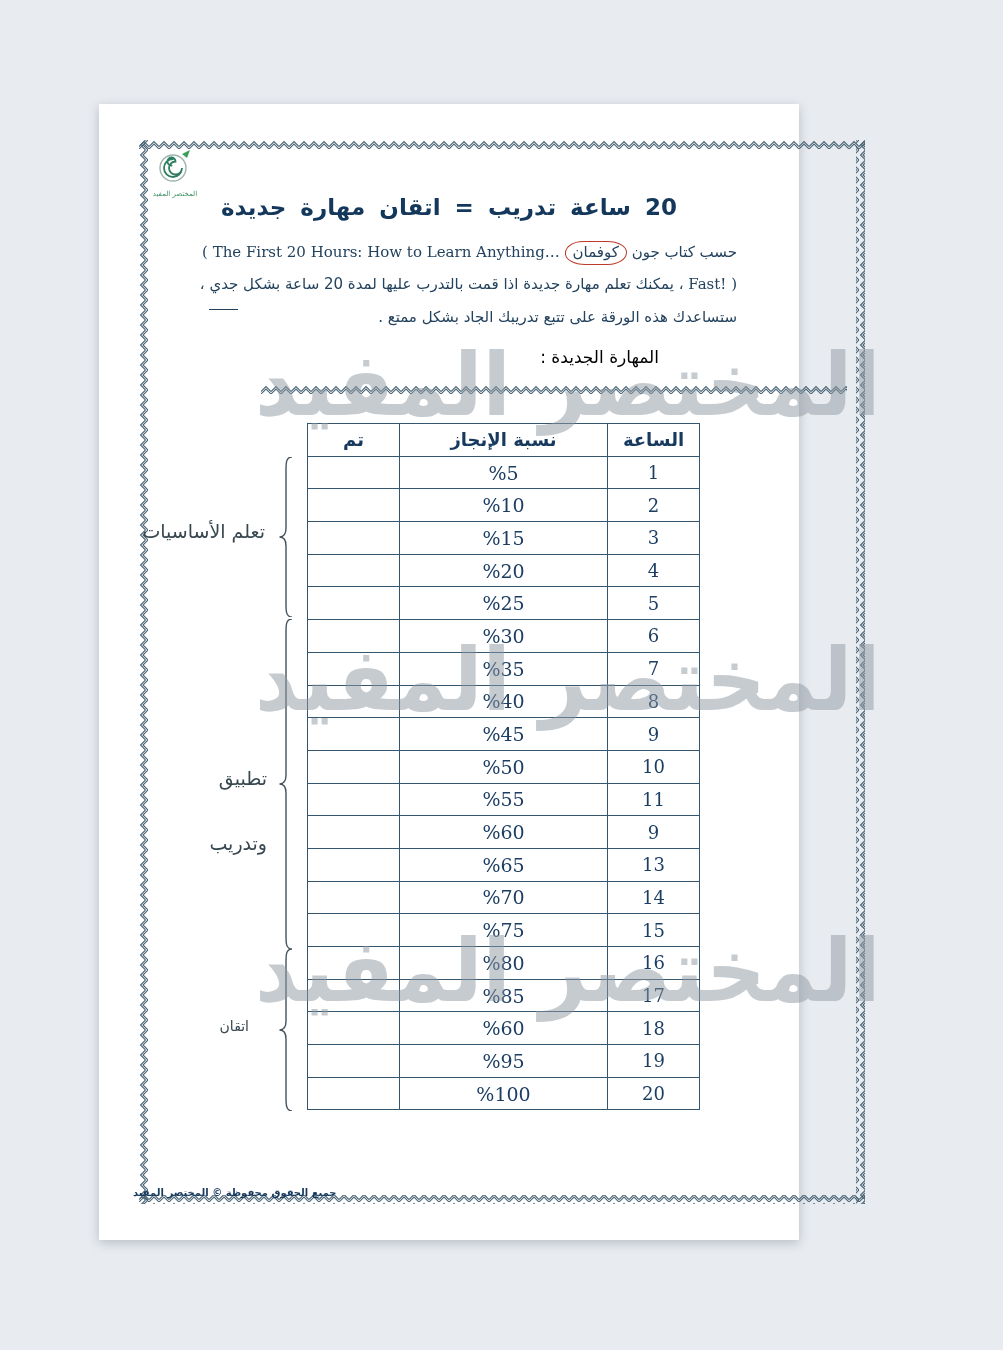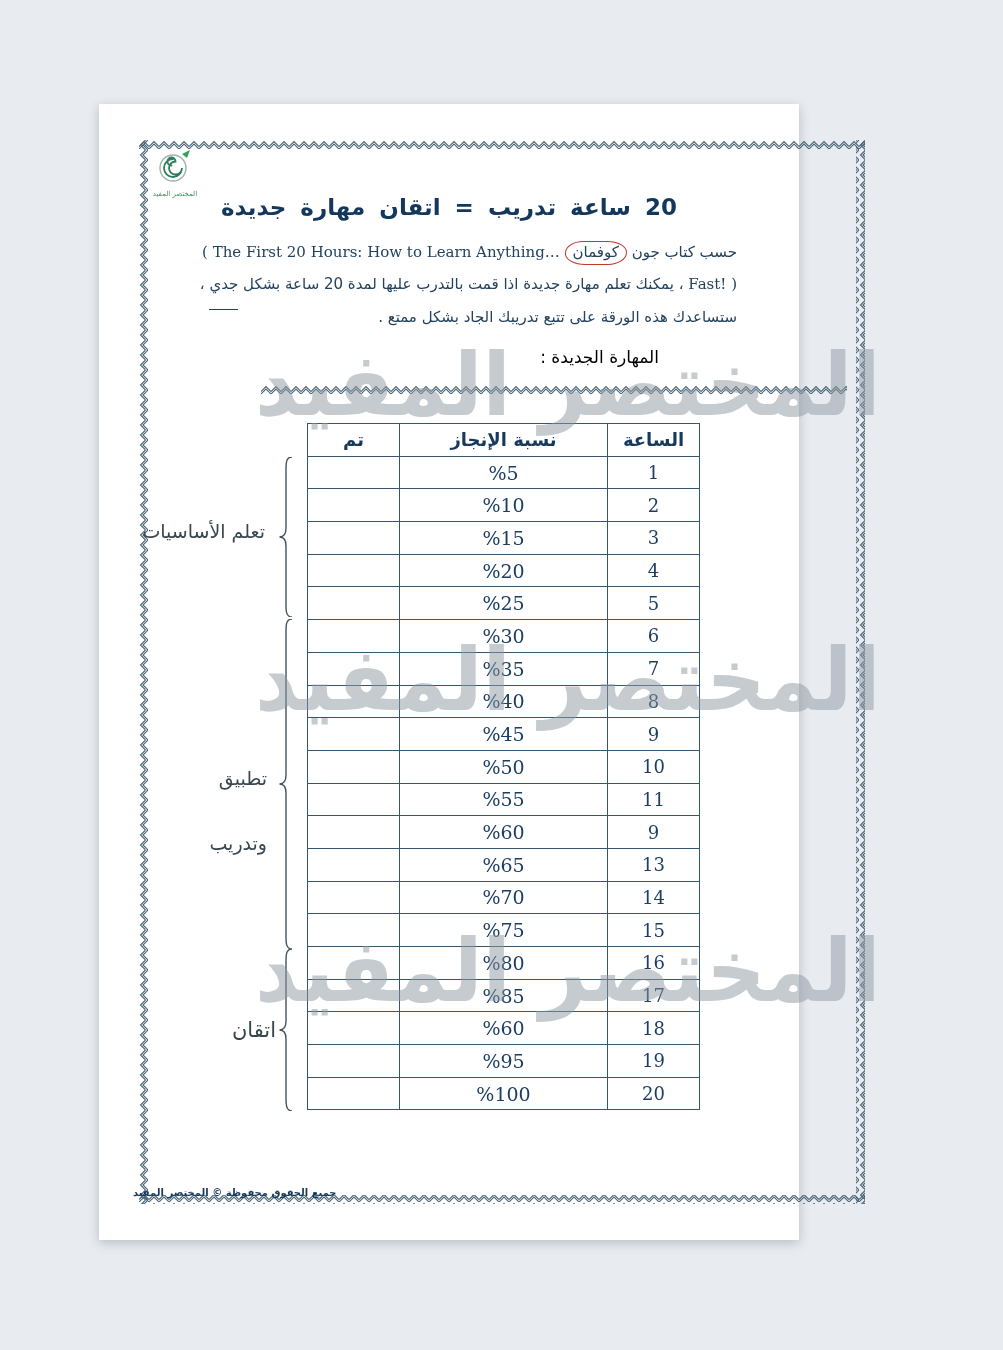--- a/index.html
+++ b/index.html
@@ -35,21 +35,21 @@
   .ptable th{font-size:18px;font-weight:bold;color:#16395d;font-family:"DejaVu Sans",sans-serif;margin-top:44px;}
   td.c-hour{font-family:"DejaVu Serif","Liberation Serif",serif;font-size:18px;color:#1c3e63;}
   td.c-prog{font-family:"DejaVu Serif","Liberation Serif",serif;font-size:19px;color:#1c3e63;}
   
   .brace{position:absolute;left:180px;z-index:2;}
   .brace path{fill:none;stroke:#44535e;stroke-width:1.4;}
   .b1{top:353px;} .b2{top:515px;} .b3{top:845px;}
   .glabel{position:absolute;font-size:19px;color:#37474f;text-align:right;z-index:2;}
   .g1{left:40px;top:416px;width:126px;}
   .g2{left:98px;top:642px;width:70px;line-height:3.4;}
-  .g3{left:115px;top:914px;width:62px;font-size:21px;}
+  .g3{left:88px;top:914px;width:62px;font-size:14px;}
   
   .wm{position:absolute;left:156px;white-space:nowrap;font-size:78px;font-weight:bold;
       color:#8f99a3;opacity:.5;z-index:6;pointer-events:none;
       transform:scale(1.06,1.12);transform-origin:left top;
       font-family:"DejaVu Sans",sans-serif;direction:rtl;}
   .wm1{top:230px;} .wm2{top:525px;} .wm3{top:816px;}
   
   .footer{position:absolute;left:34px;top:1055px;font-size:10px;font-weight:bold;color:#16395d;direction:rtl;margin-top:28px;}
 </style>
 </head>

